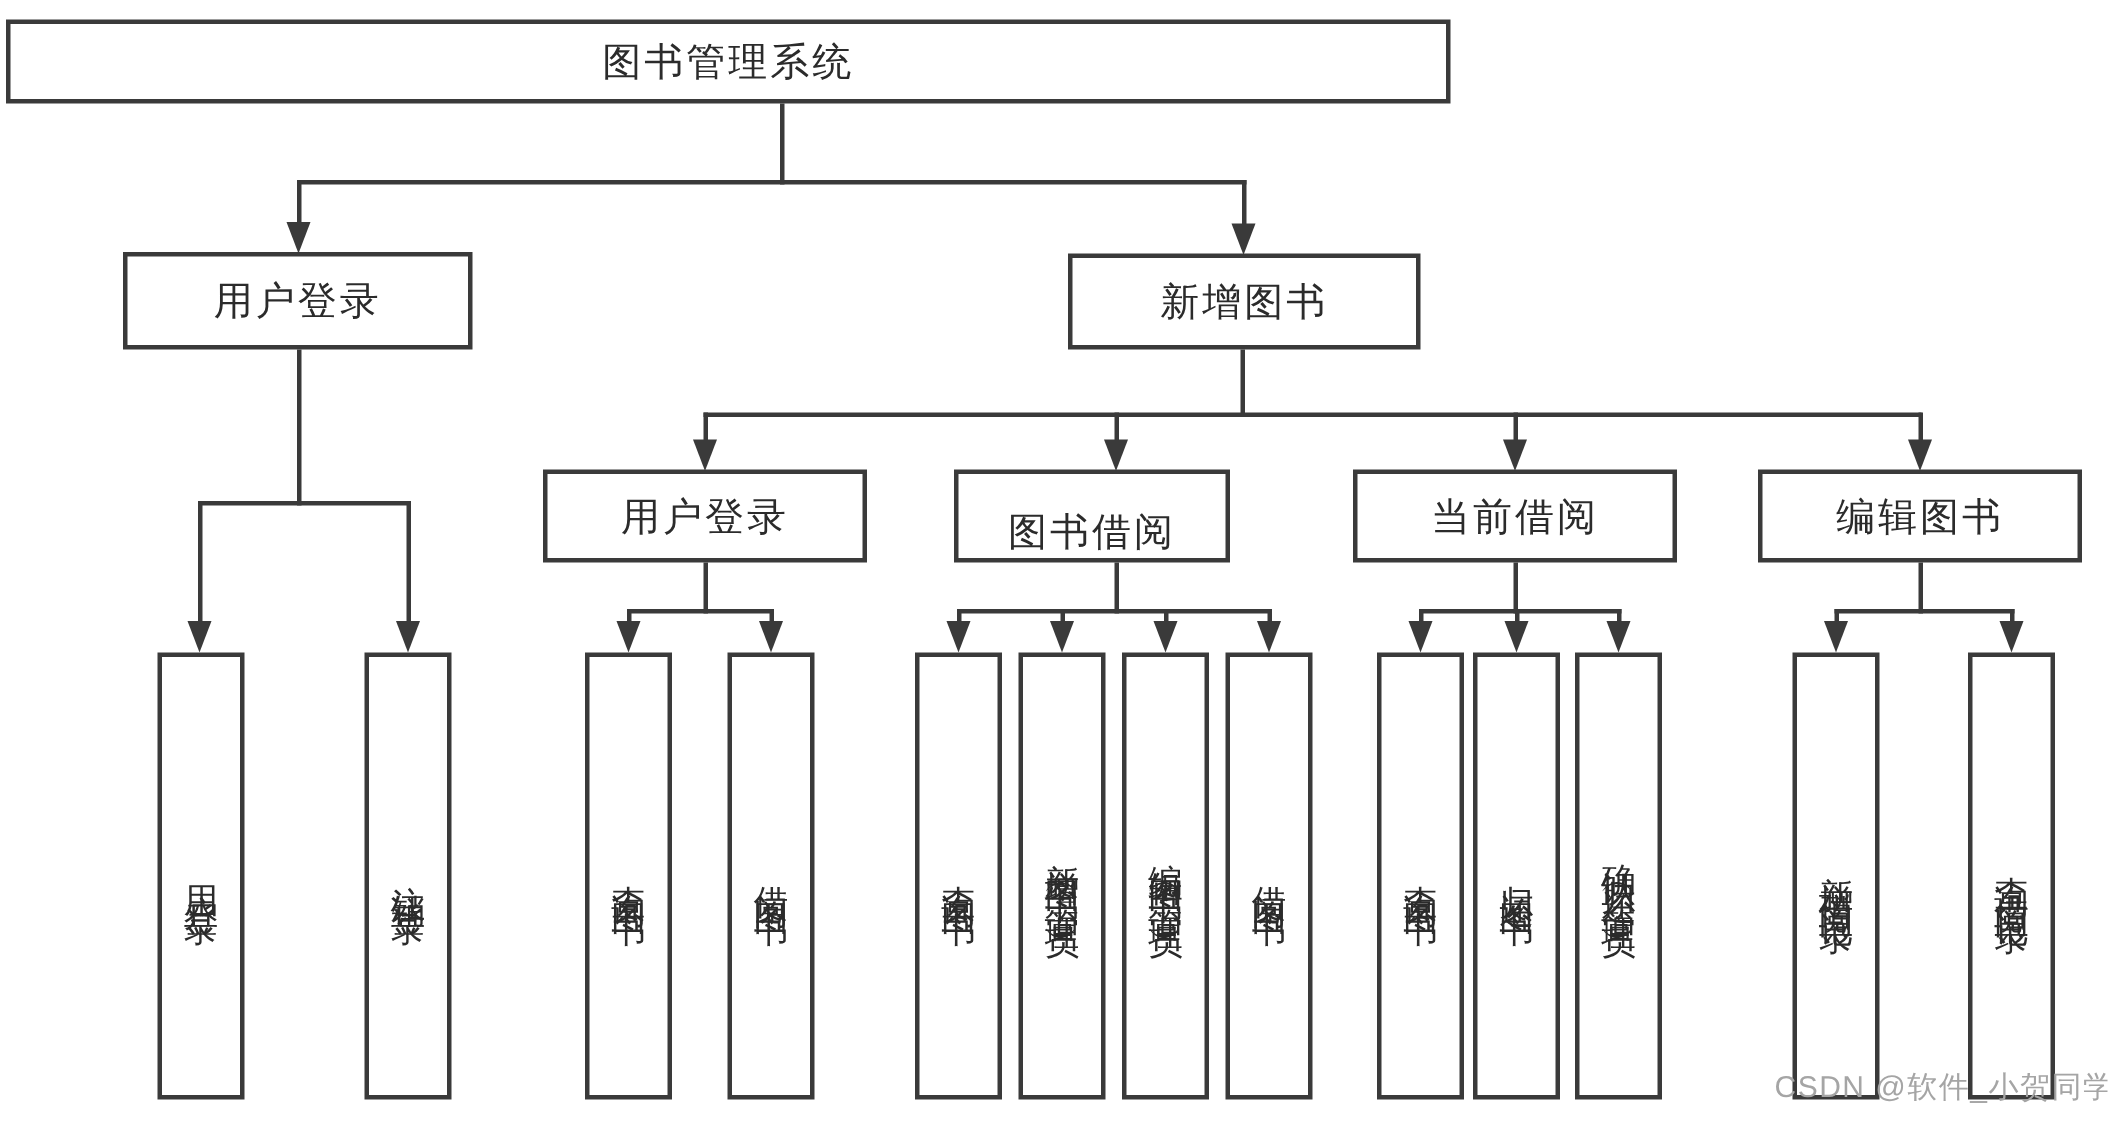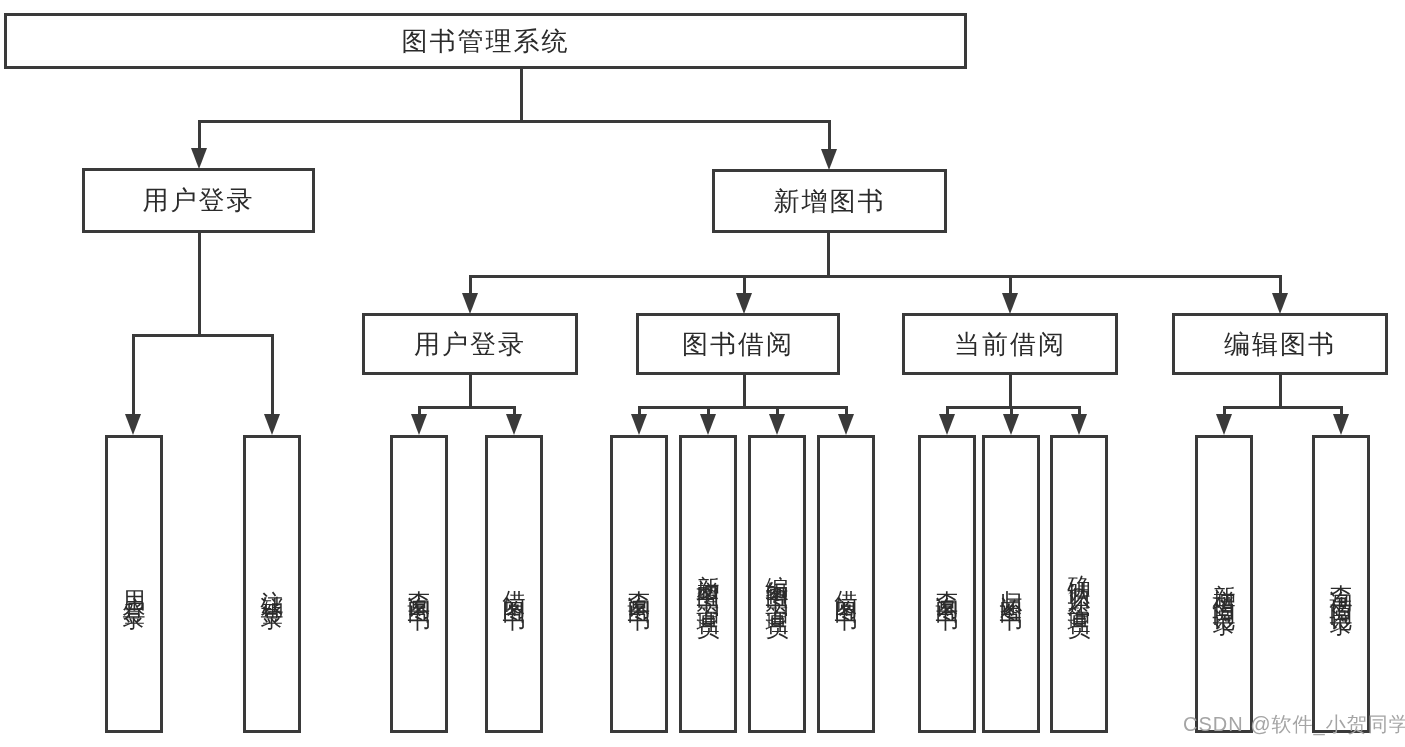--- a/index.html
+++ b/index.html
@@ -50,21 +50,21 @@
 </div>
 
 <div class="box" style="left:712px;top:169px;width:235px;height:64px;">
   <span>新增图书</span>
 </div>
 
 <div class="box" style="left:362px;top:313px;width:216px;height:62px;">
   <span>用户登录</span>
 </div>
 
-<div class="box" style="left:636px;top:313px;width:204px;height:62px;">
+<div class="box" style="left:636px;top:313px;width:184px;height:62px;align-items:flex-end;">
   <span>图书借阅</span>
 </div>
 
 <div class="box" style="left:902px;top:313px;width:216px;height:62px;">
   <span>当前借阅</span>
 </div>
 
 <div class="box" style="left:1172px;top:313px;width:216px;height:62px;">
   <span>编辑图书</span>
 </div>

